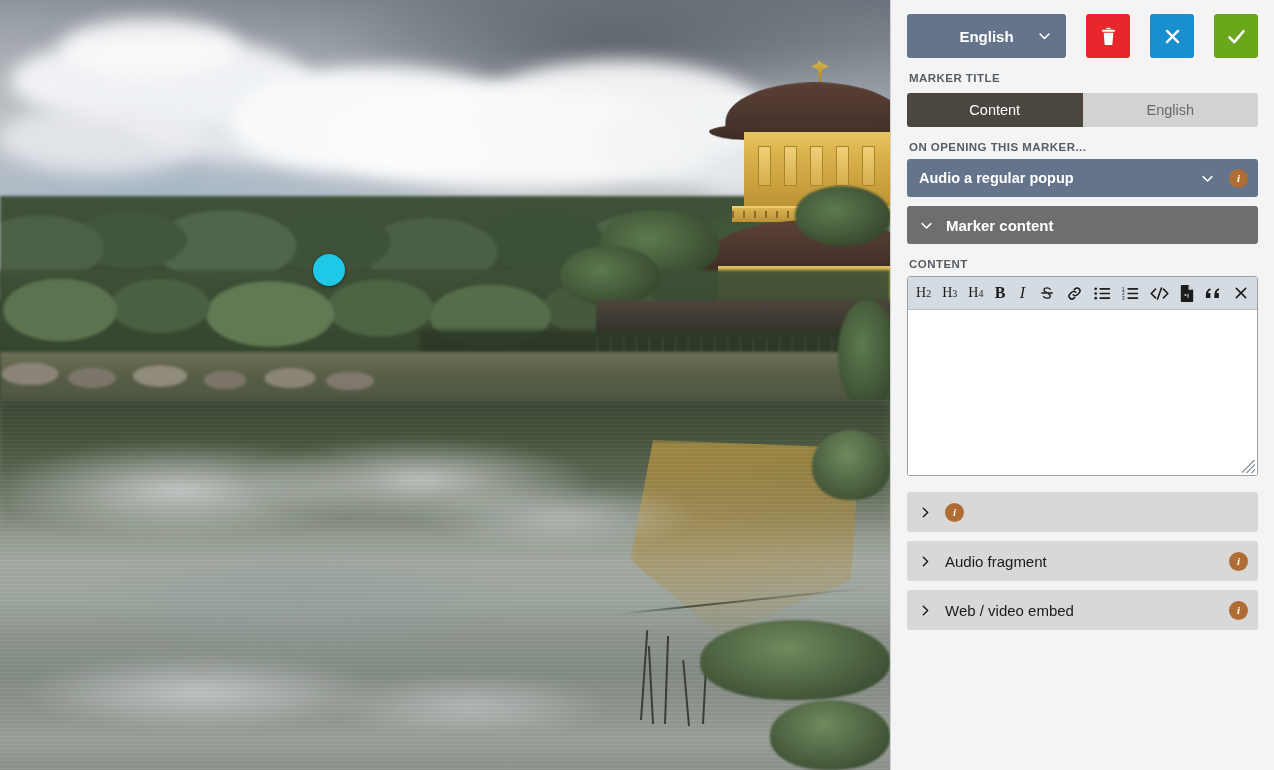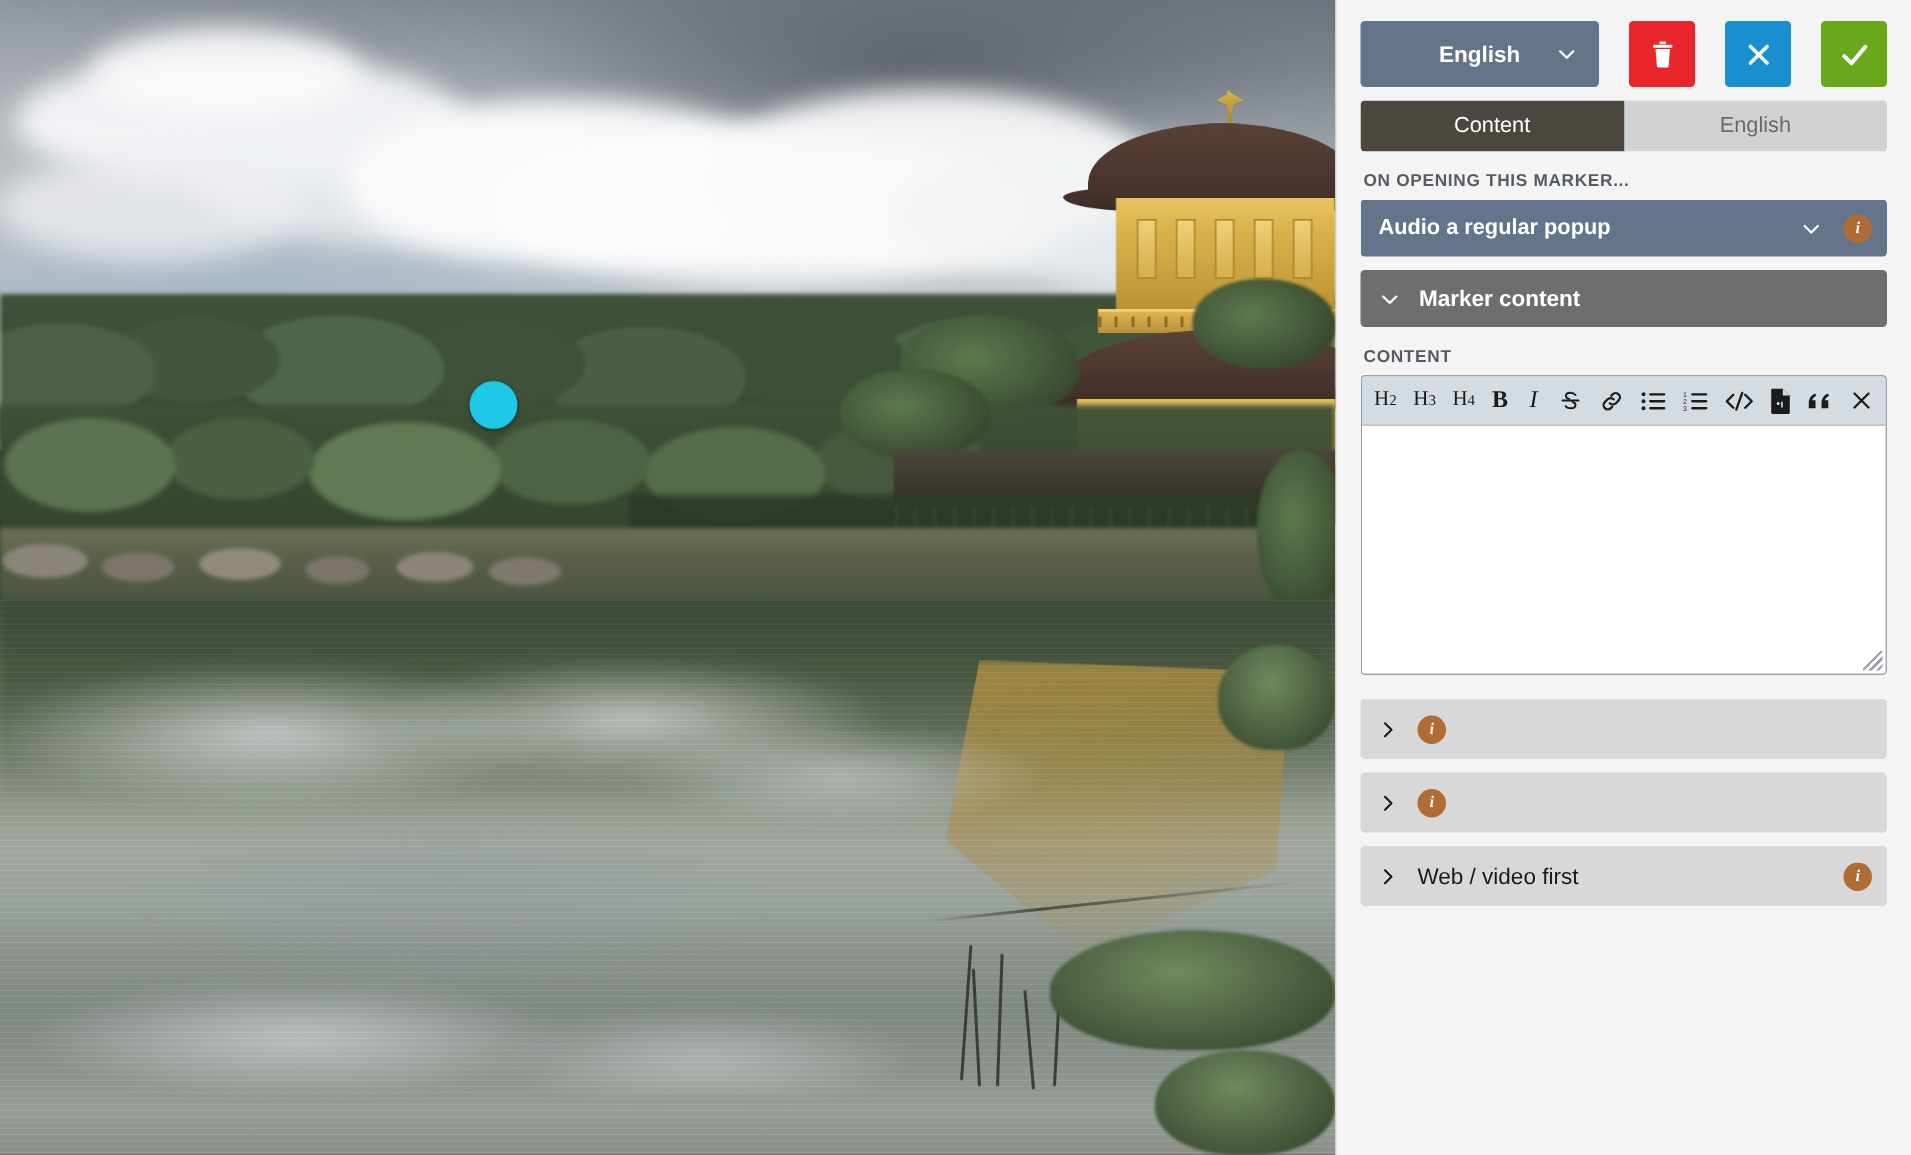--- a/index.html
+++ b/index.html
@@ -502,20 +502,21 @@
       <button class="btn-sq btn-save">
         <span>
           <svg width="21" height="21" viewBox="0 0 24 24" fill="none" stroke="#ffffff" stroke-width="3" stroke-linecap="round" stroke-linejoin="round">
               <polyline points="4,13 9.5,18.5 20,6"></polyline>
             </svg>
         </span>
       </button>
     </div>
 
     
+    <div class="field-label">MARKER TITLE</div>
 
     
     <div class="tabstrip">
       <button class="tab active">Content</button>
       <button class="tab">English</button>
     </div>
 
     
     <div class="field-label">ON OPENING THIS MARKER...</div>
     <div class="open-select">
@@ -621,27 +622,28 @@
       </span>
       <span class="info-badge">i</span>
     </div>
 
     <div class="acc-closed">
       <span class="chev">
         <svg width="13" height="15" viewBox="0 0 24 24" fill="none" stroke="#1a1a1a" stroke-width="2.6" stroke-linecap="round" stroke-linejoin="round">
             <polyline points="8,4 16,12 8,20"></polyline>
           </svg>
       </span>
+      <span class="acc-label">Audio fragment</span>
       <span class="info-badge">i</span>
     </div>
 
     <div class="acc-closed">
       <span class="chev">
         <svg width="13" height="15" viewBox="0 0 24 24" fill="none" stroke="#1a1a1a" stroke-width="2.6" stroke-linecap="round" stroke-linejoin="round">
             <polyline points="8,4 16,12 8,20"></polyline>
           </svg>
       </span>
-      <span class="acc-label">Web / video first</span>
+      <span class="acc-label">Web / video embed</span>
       <span class="info-badge">i</span>
     </div>
 
   </div>
 </div>
 
 </body></html>

